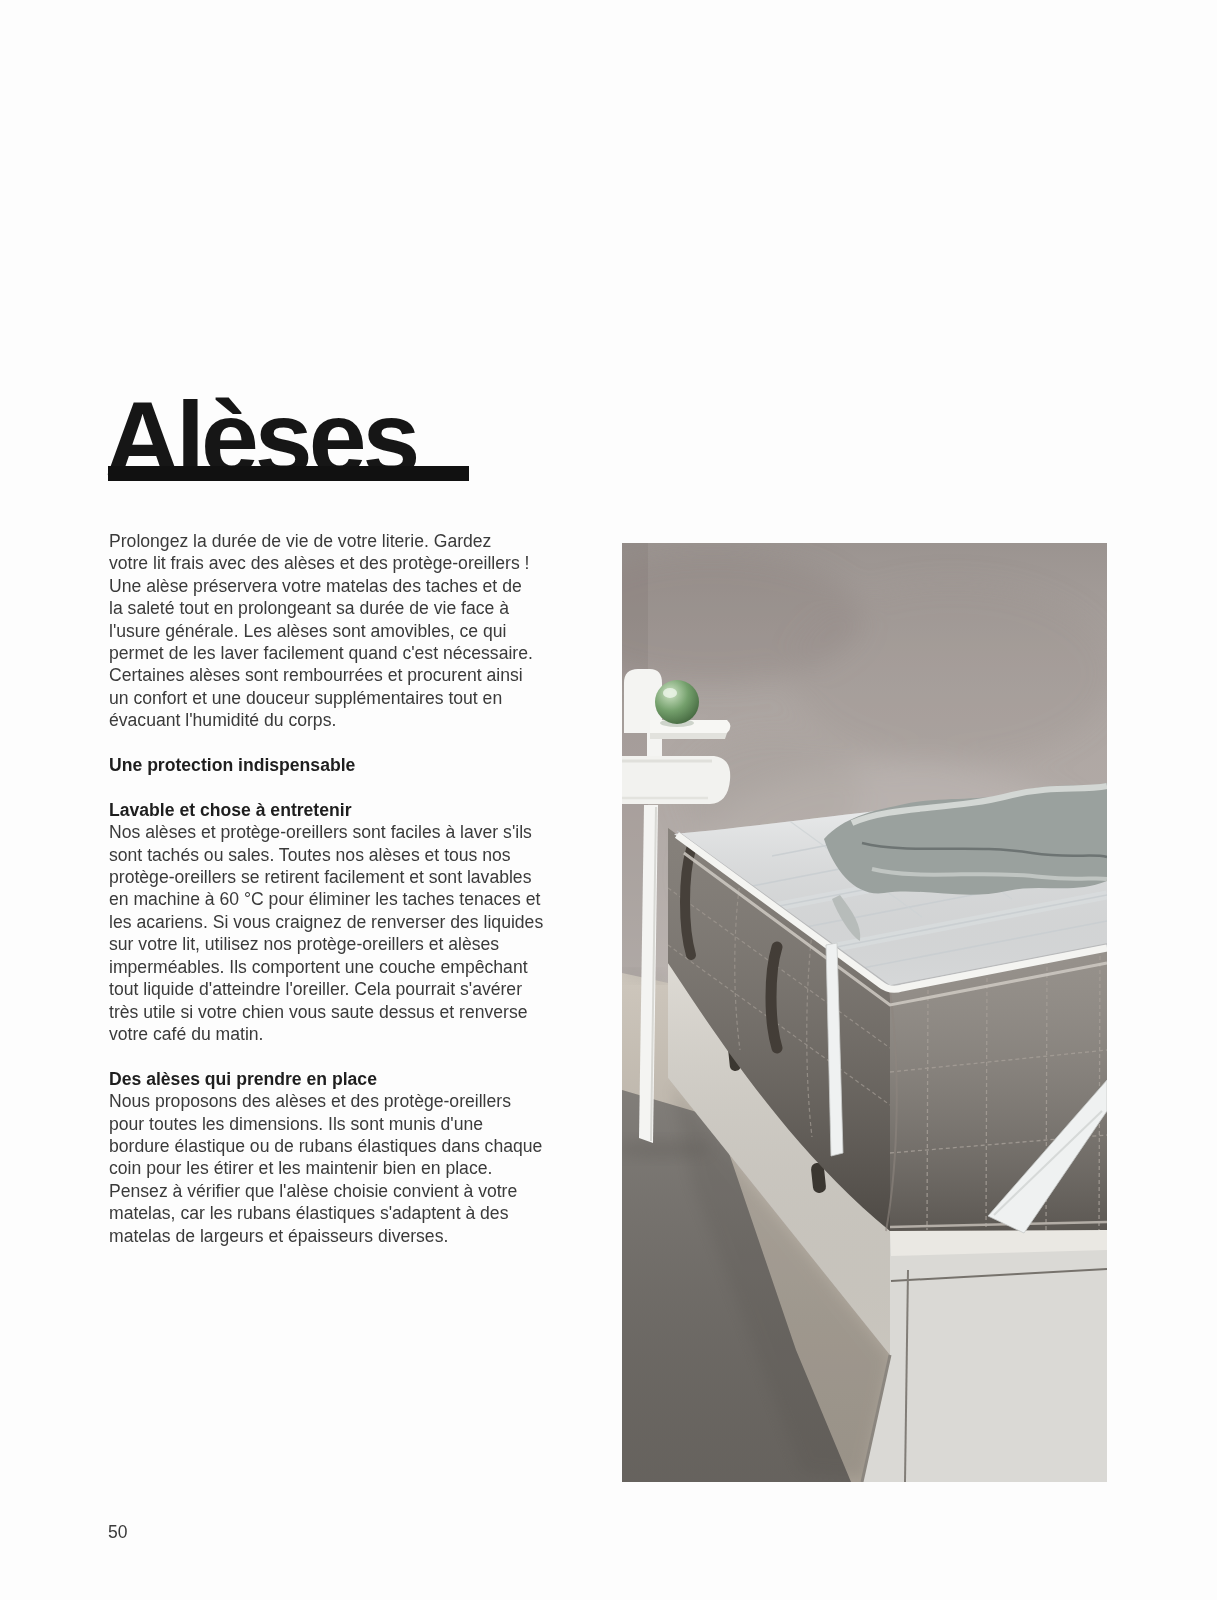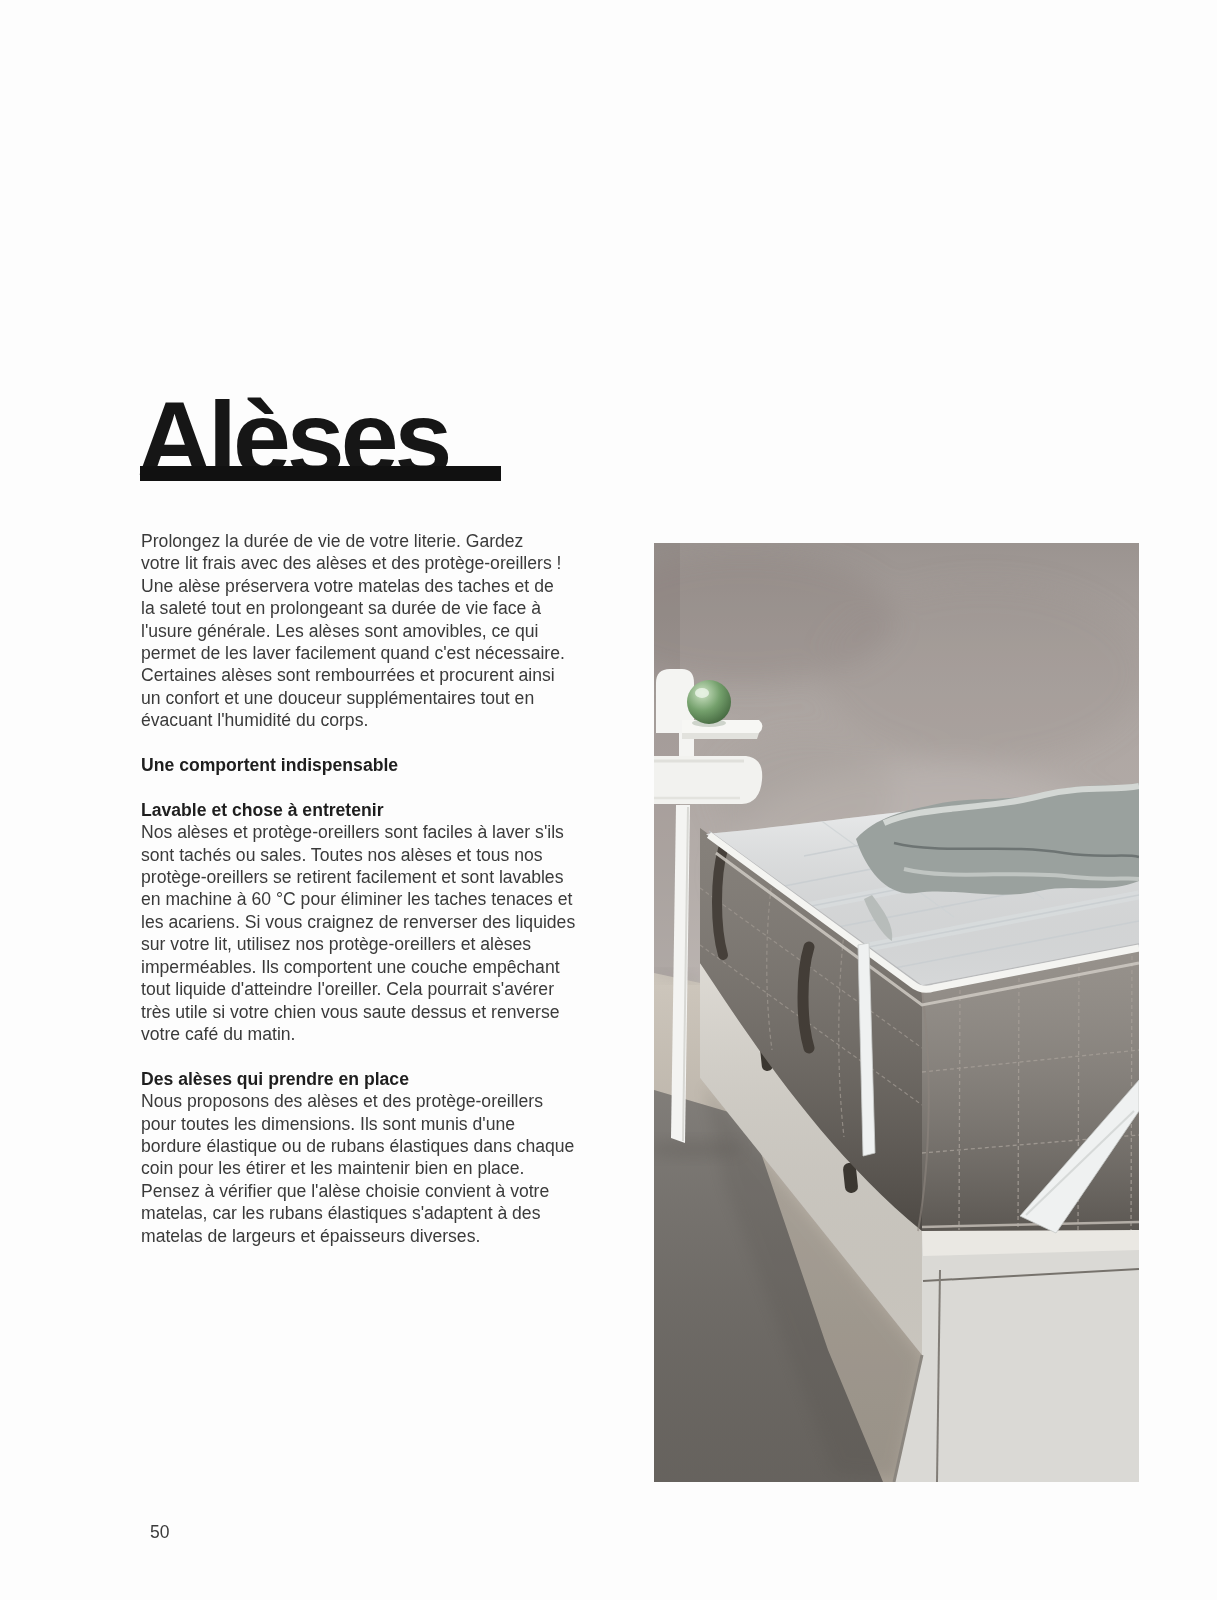--- a/index.html
+++ b/index.html
@@ -1,41 +1,41 @@
 <!DOCTYPE html>
 <html><head>
 <meta charset="utf-8">
 <style>
   html,body{margin:0;padding:0;}
   body{
     width:1217px;height:1600px;position:relative;overflow:hidden;
     background:#fdfdfd;
     font-family:"Liberation Sans","DejaVu Sans",sans-serif;
   }
-  .page{position:absolute;inset:0;margin-left:32px;}
+  .page{position:absolute;inset:0;}
   .title{
     position:absolute;left:105px;top:316px;
     font-size:104px;font-weight:700;letter-spacing:-4px;
     color:#161616;line-height:1;white-space:nowrap;
   }
   .divider{
     position:absolute;left:108px;top:466px;width:361px;height:15px;
     background:#111;
   }
   .column{
     position:absolute;left:109px;top:530px;width:505px;
     font-size:17.6px;line-height:22.4px;color:#3a3a3a;
   }
   .column p{margin:0;white-space:pre-line;}
   .column h3{
     margin:22.4px 0 0 0;font-size:17.6px;line-height:22.4px;
     font-weight:700;color:#1e1e1e;
   }
   .pagenum{
-    position:absolute;left:118px;top:1521px;
+    position:absolute;left:108px;top:1521px;
     font-size:17.5px;line-height:22px;color:#3b3b3b;
   }
   .photo{
     position:absolute;left:622px;top:543px;width:485px;height:939px;
     overflow:hidden;background:#aca4a0;
   }
   .photo svg{display:block;}
 </style>
 </head>
 <body>
@@ -50,21 +50,21 @@
     <p>Prolongez la durée de vie de votre literie. Gardez
 votre lit frais avec des alèses et des protège-oreillers !
 Une alèse préservera votre matelas des taches et de
 la saleté tout en prolongeant sa durée de vie face à
 l'usure générale. Les alèses sont amovibles, ce qui
 permet de les laver facilement quand c'est nécessaire.
 Certaines alèses sont rembourrées et procurent ainsi
 un confort et une douceur supplémentaires tout en
 évacuant l'humidité du corps.</p>
 
-    <h3>Une comportent indispensable</h3>
+    <h3>Une protection indispensable</h3>
 
     <h3>Lavable et chose à entretenir</h3>
     <p>Nos alèses et protège-oreillers sont faciles à laver s'ils
 sont tachés ou sales. Toutes nos alèses et tous nos
 protège-oreillers se retirent facilement et sont lavables
 en machine à 60 °C pour éliminer les taches tenaces et
 les acariens. Si vous craignez de renverser des liquides
 sur votre lit, utilisez nos protège-oreillers et alèses
 imperméables. Ils comportent une couche empêchant
 tout liquide d'atteindre l'oreiller. Cela pourrait s'avérer

